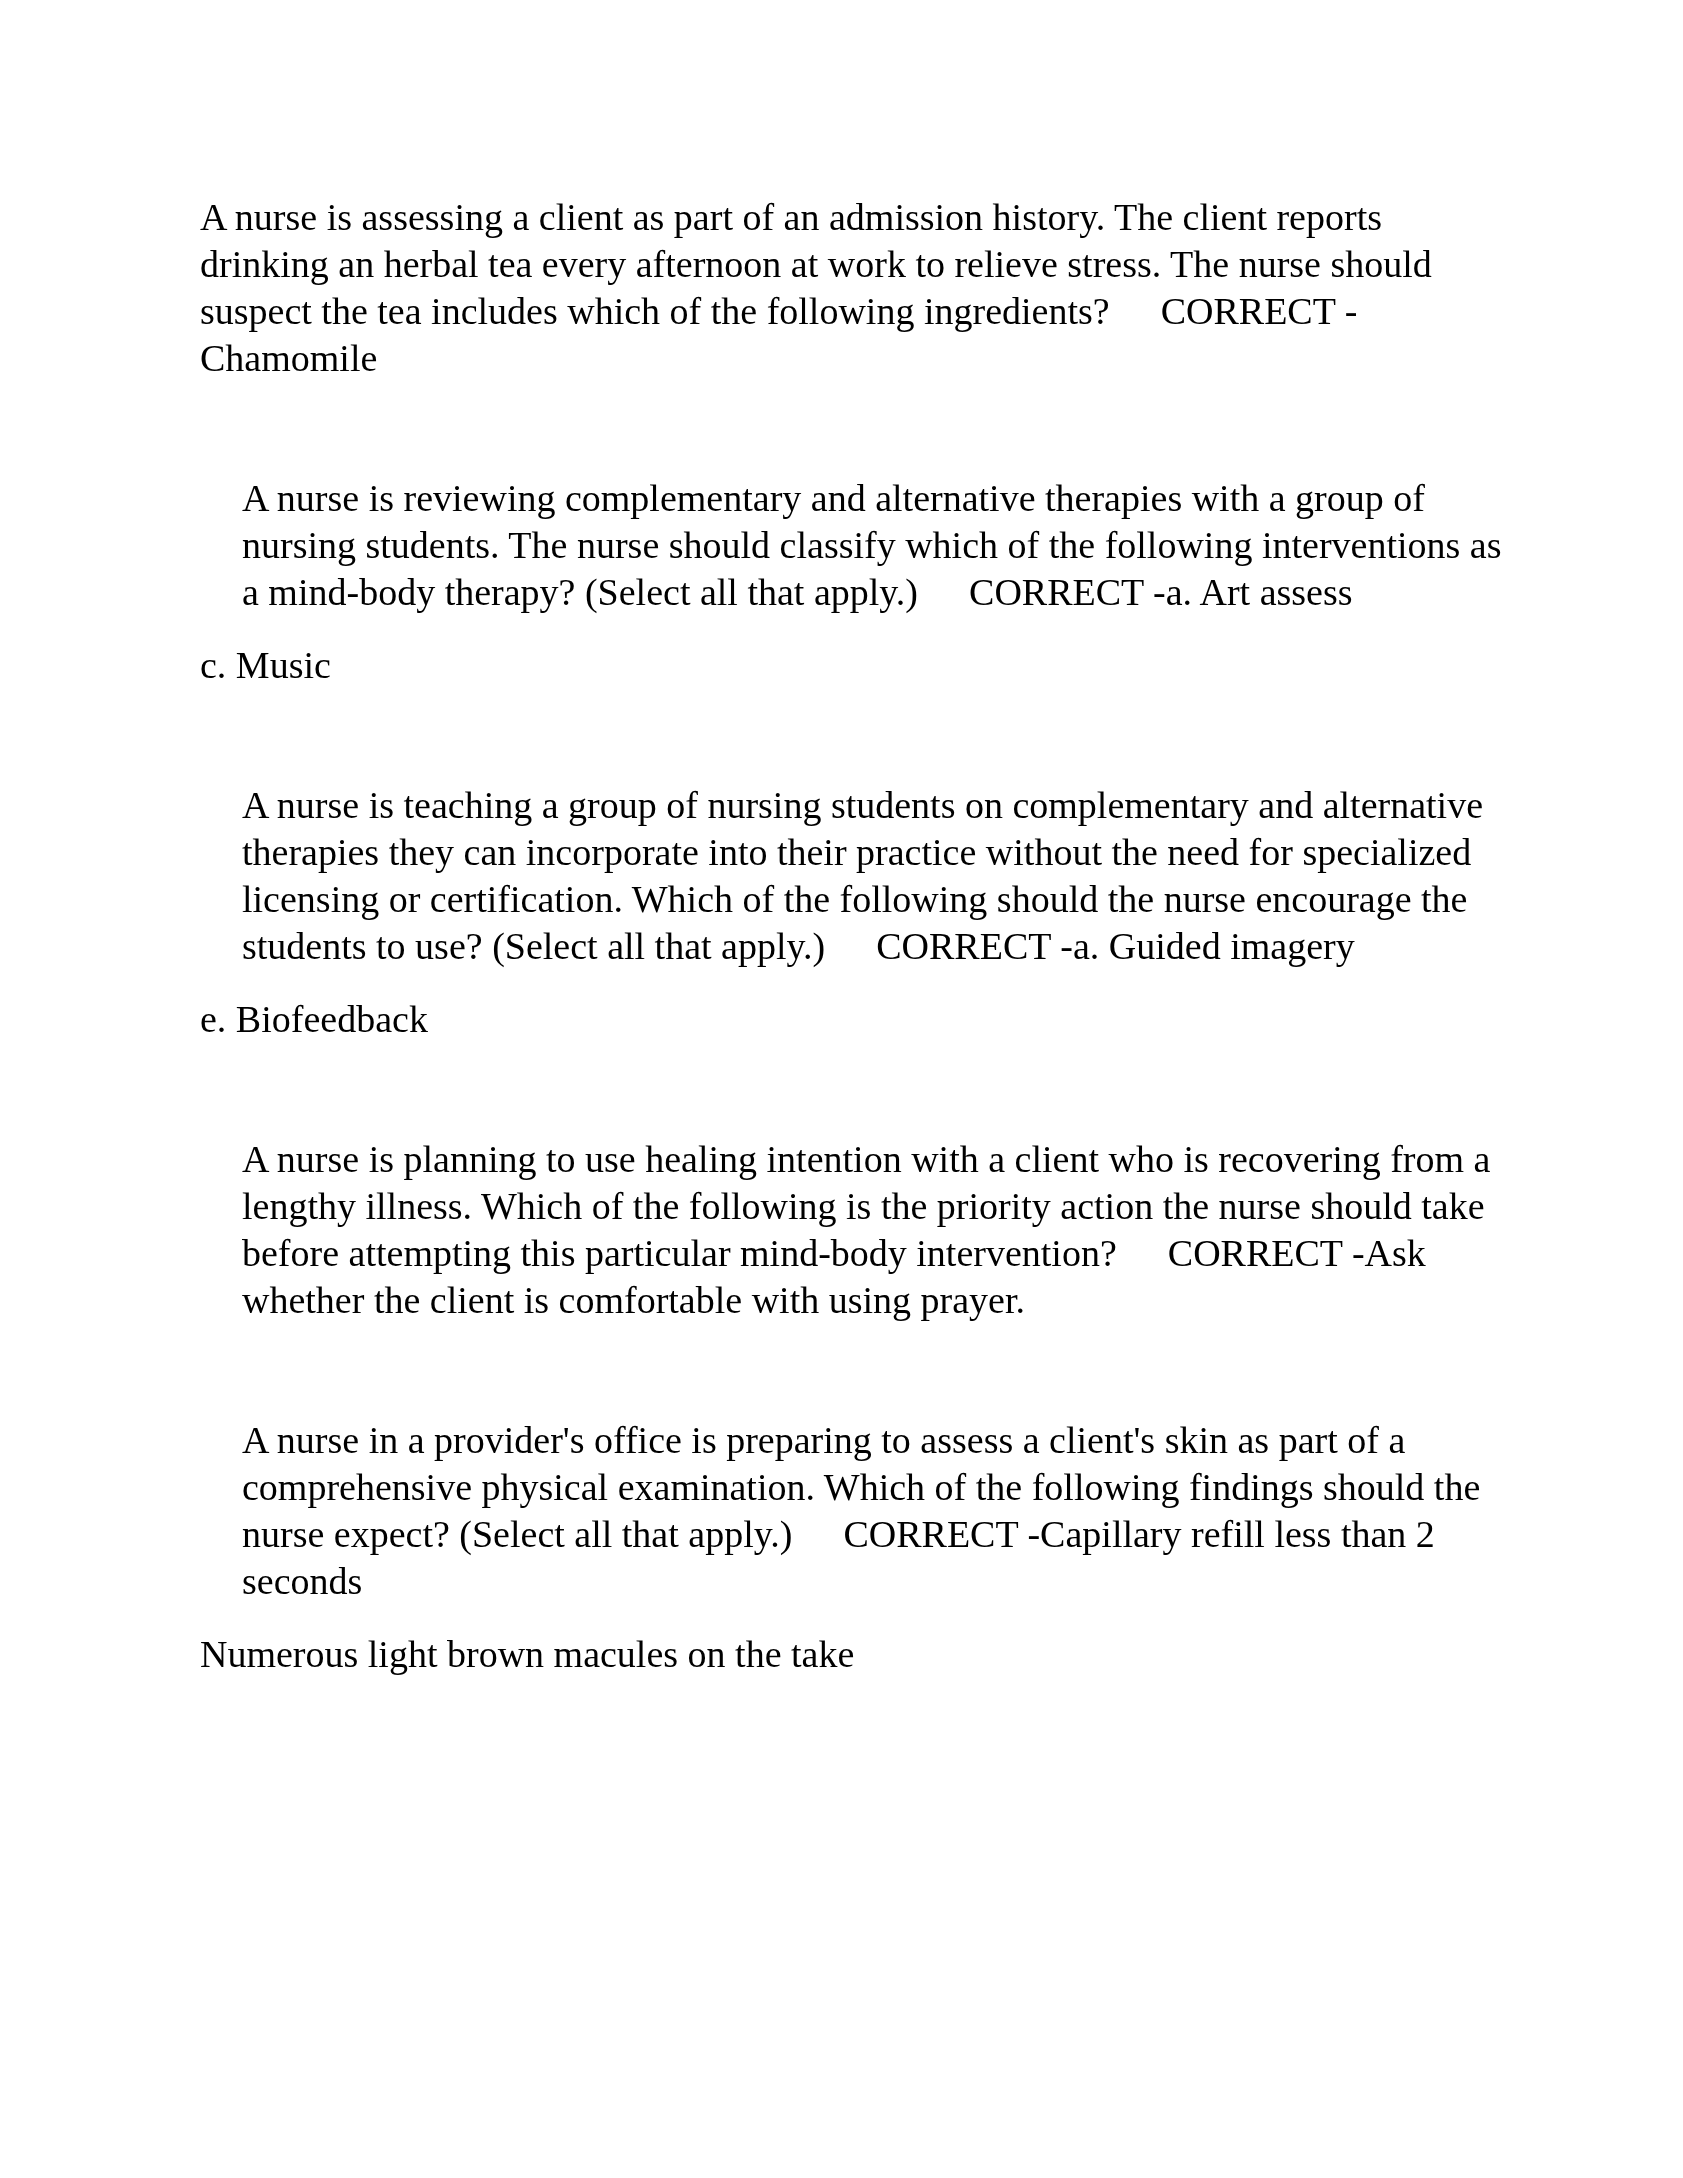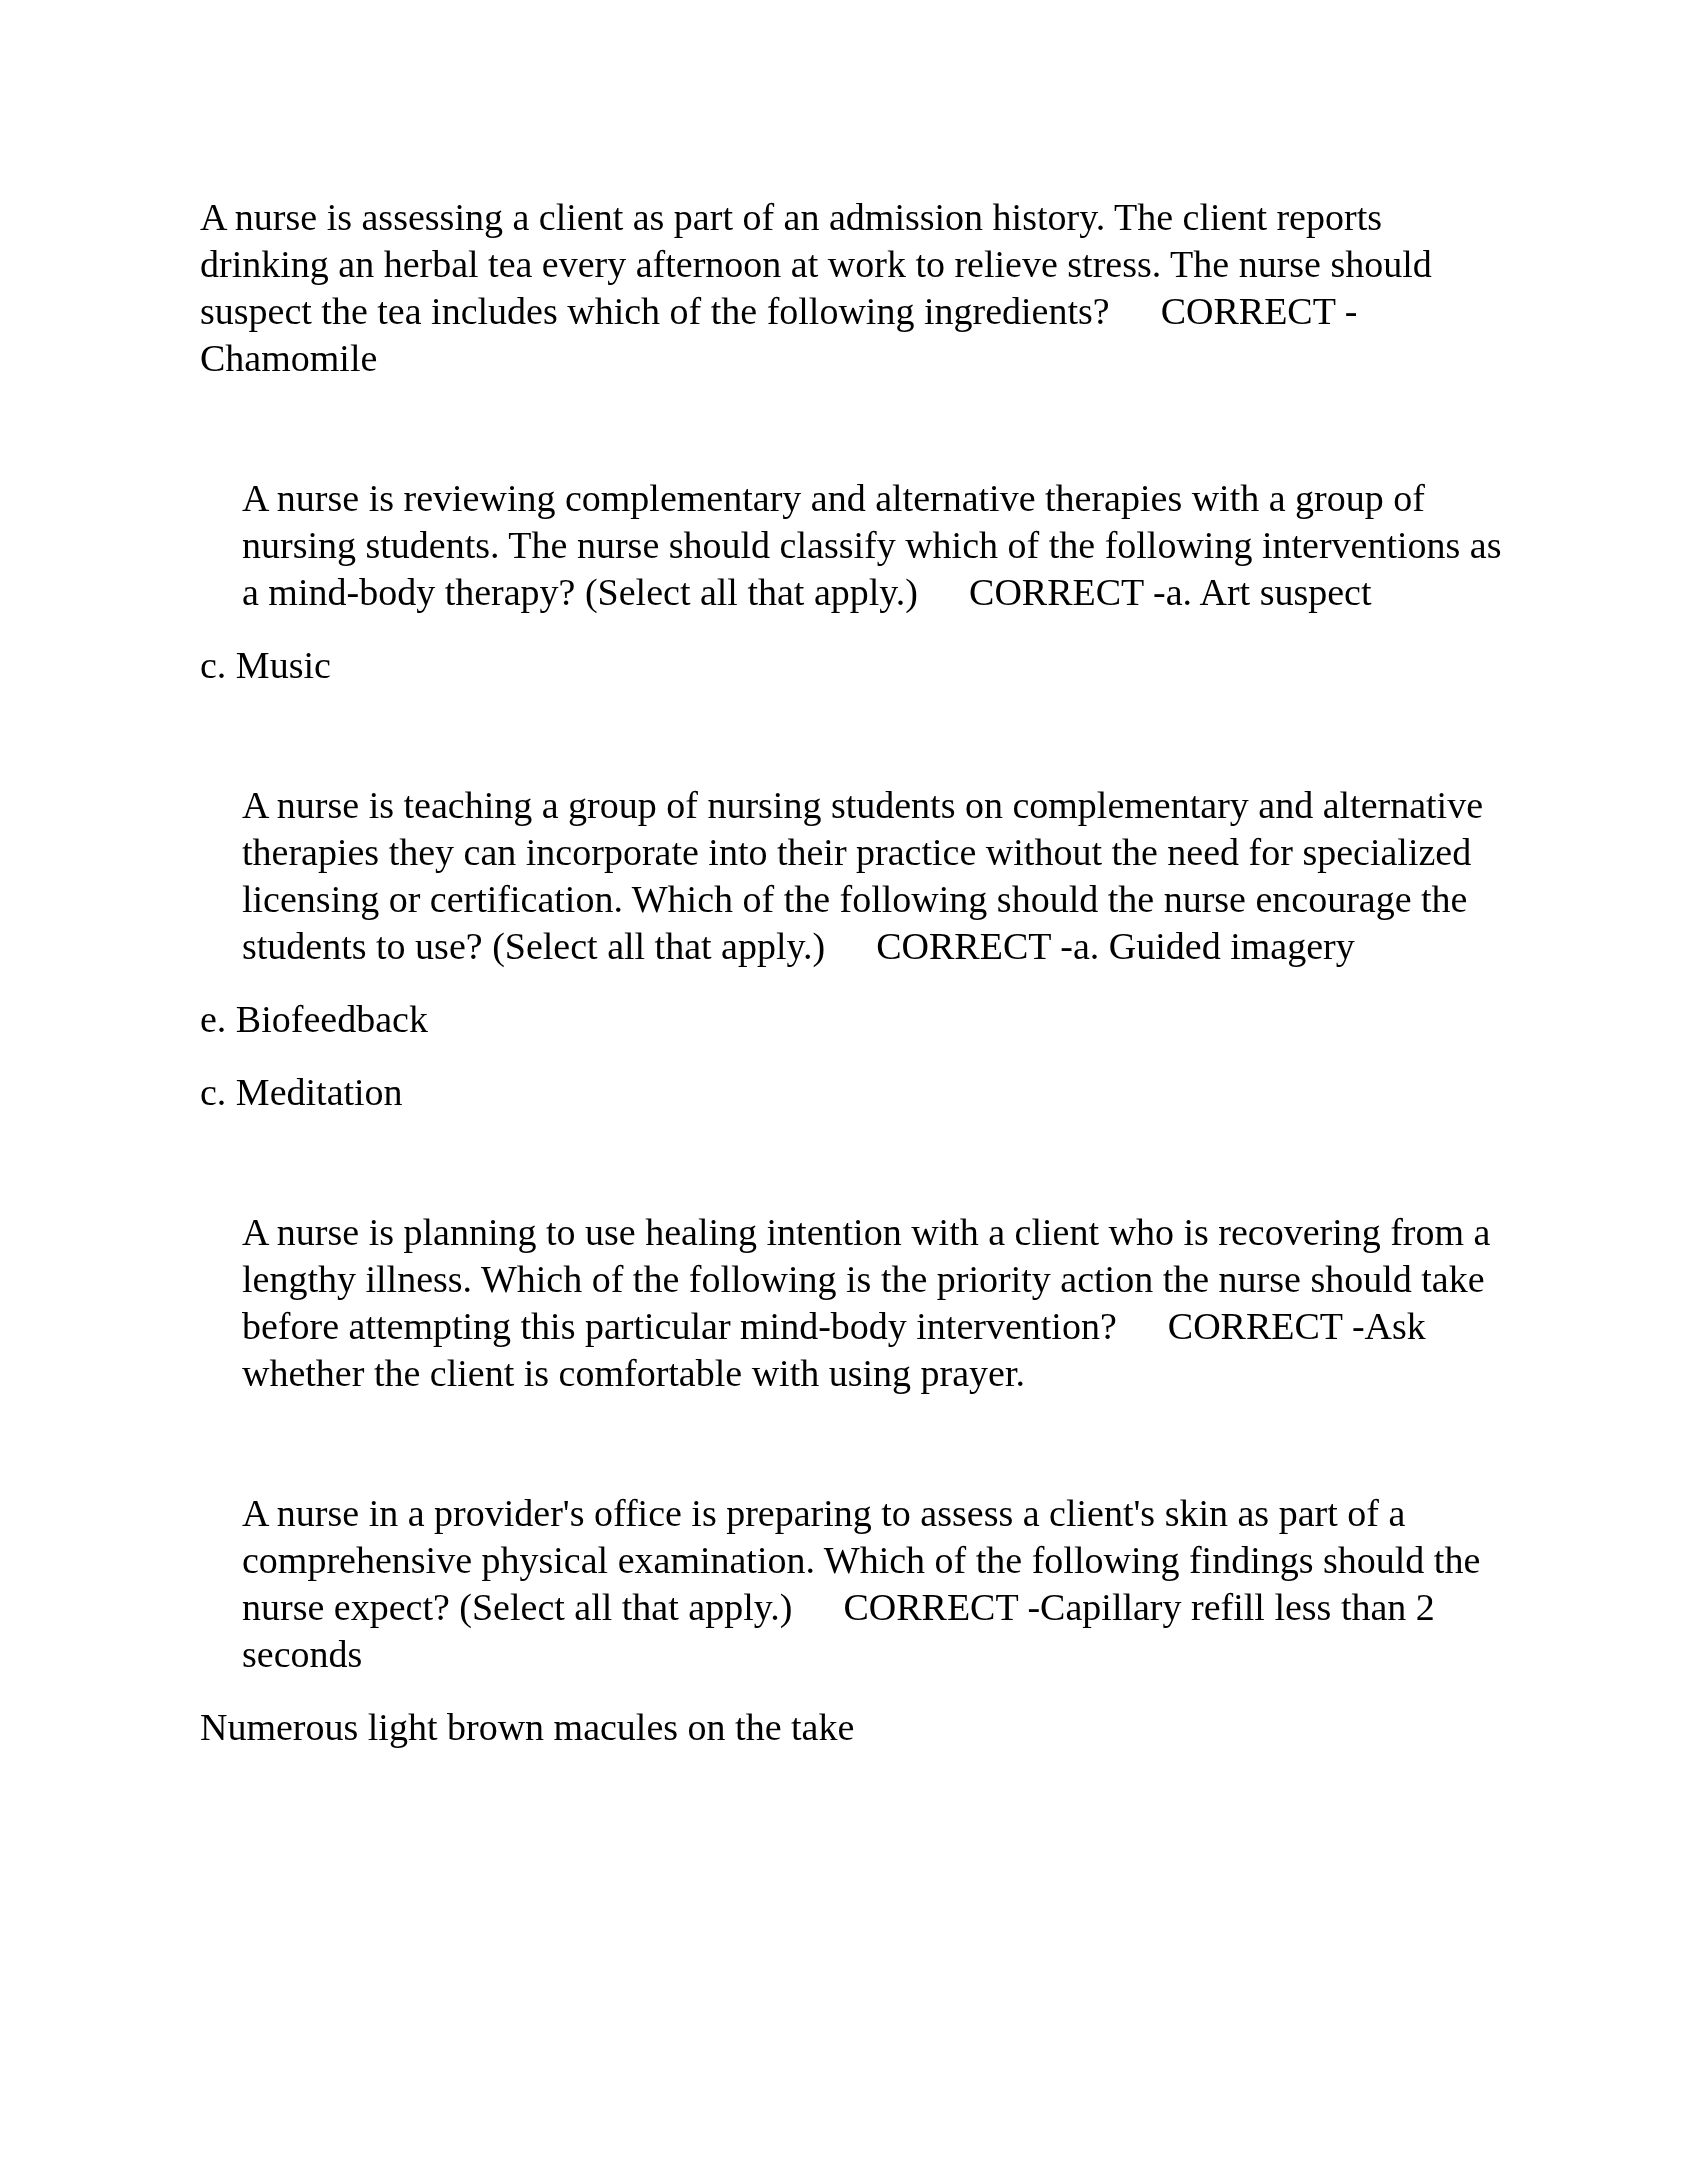--- a/index.html
+++ b/index.html
@@ -40,32 +40,31 @@
 <body>
 
 <div class="page">
   <p class="para q"><span>A nurse is assessing a client as part of an admission history. The client reports
 drinking an herbal tea every afternoon at work to relieve stress. The nurse should
 suspect the tea includes which of the following ingredients?</span><span class="gap"></span><span>CORRECT -
 Chamomile</span></p>
 
   <p class="para q bs"><span>A nurse is reviewing complementary and alternative therapies with a group of
 nursing students. The nurse should classify which of the following interventions as
-a mind-body therapy? (Select all that apply.)</span><span class="gap"></span><span>CORRECT -a. Art suspect</span></p>
+a mind-body therapy? (Select all that apply.)</span><span class="gap"></span><span>CORRECT -a. Art assess</span></p>
 
   <p class="para opt"><span>c. Music</span></p>
 
   <p class="para q bs"><span>A nurse is teaching a group of nursing students on complementary and alternative
 therapies they can incorporate into their practice without the need for specialized
 licensing or certification. Which of the following should the nurse encourage the
 students to use? (Select all that apply.)</span><span class="gap"></span><span>CORRECT -a. Guided imagery</span></p>
 
   <p class="para opt"><span>e. Biofeedback</span></p>
 
-  <p class="para opt"><span>c. Meditation</span></p>
 
 
   <p class="para q bs"><span>A nurse is planning to use healing intention with a client who is recovering from a
 lengthy illness. Which of the following is the priority action the nurse should take
 before attempting this particular mind-body intervention?</span><span class="gap"></span><span>CORRECT -Ask
 whether the client is comfortable with using prayer.</span></p>
 
   <p class="para q bs"><span>A nurse in a provider's office is preparing to assess a client's skin as part of a
 comprehensive physical examination. Which of the following findings should the
 nurse expect? (Select all that apply.)</span><span class="gap"></span><span>CORRECT -Capillary refill less than 2

